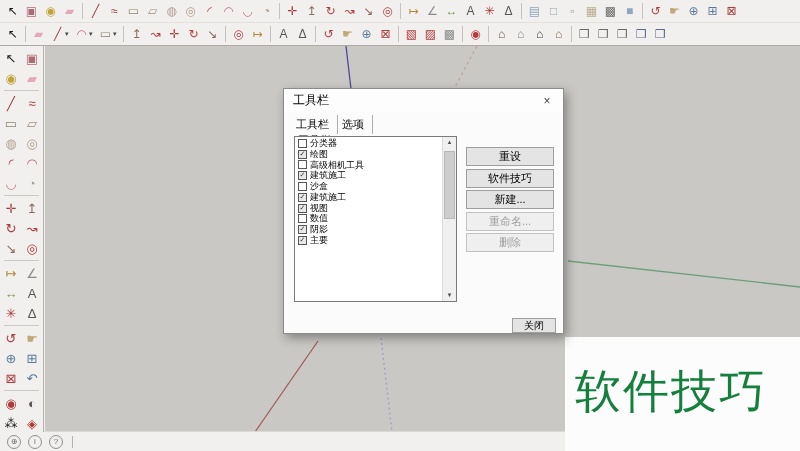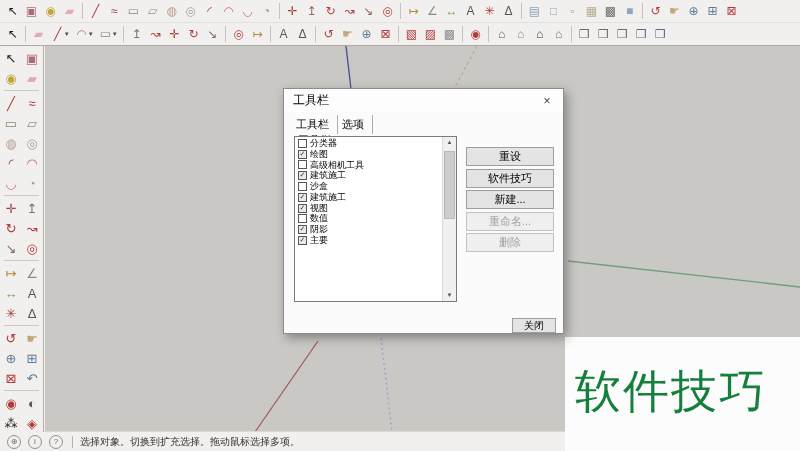--- a/index.html
+++ b/index.html
@@ -329,16 +329,15 @@
     <button class="close-btn">关闭</button>
   </div>
 
   <div id="statusbar">
     <span id="st-icons" style="display:flex;align-items:center;">
         <span class="st-icon">⊕</span>
         <span class="st-icon">i</span>
         <span class="st-icon">?</span>
       </span>
     <span class="st-sep"></span>
-    <span class="st-text">选择对象。切换到扩充选择。拖动鼠标选择多项。</span>
   </div>
 
 </div>
 
 </body></html>

